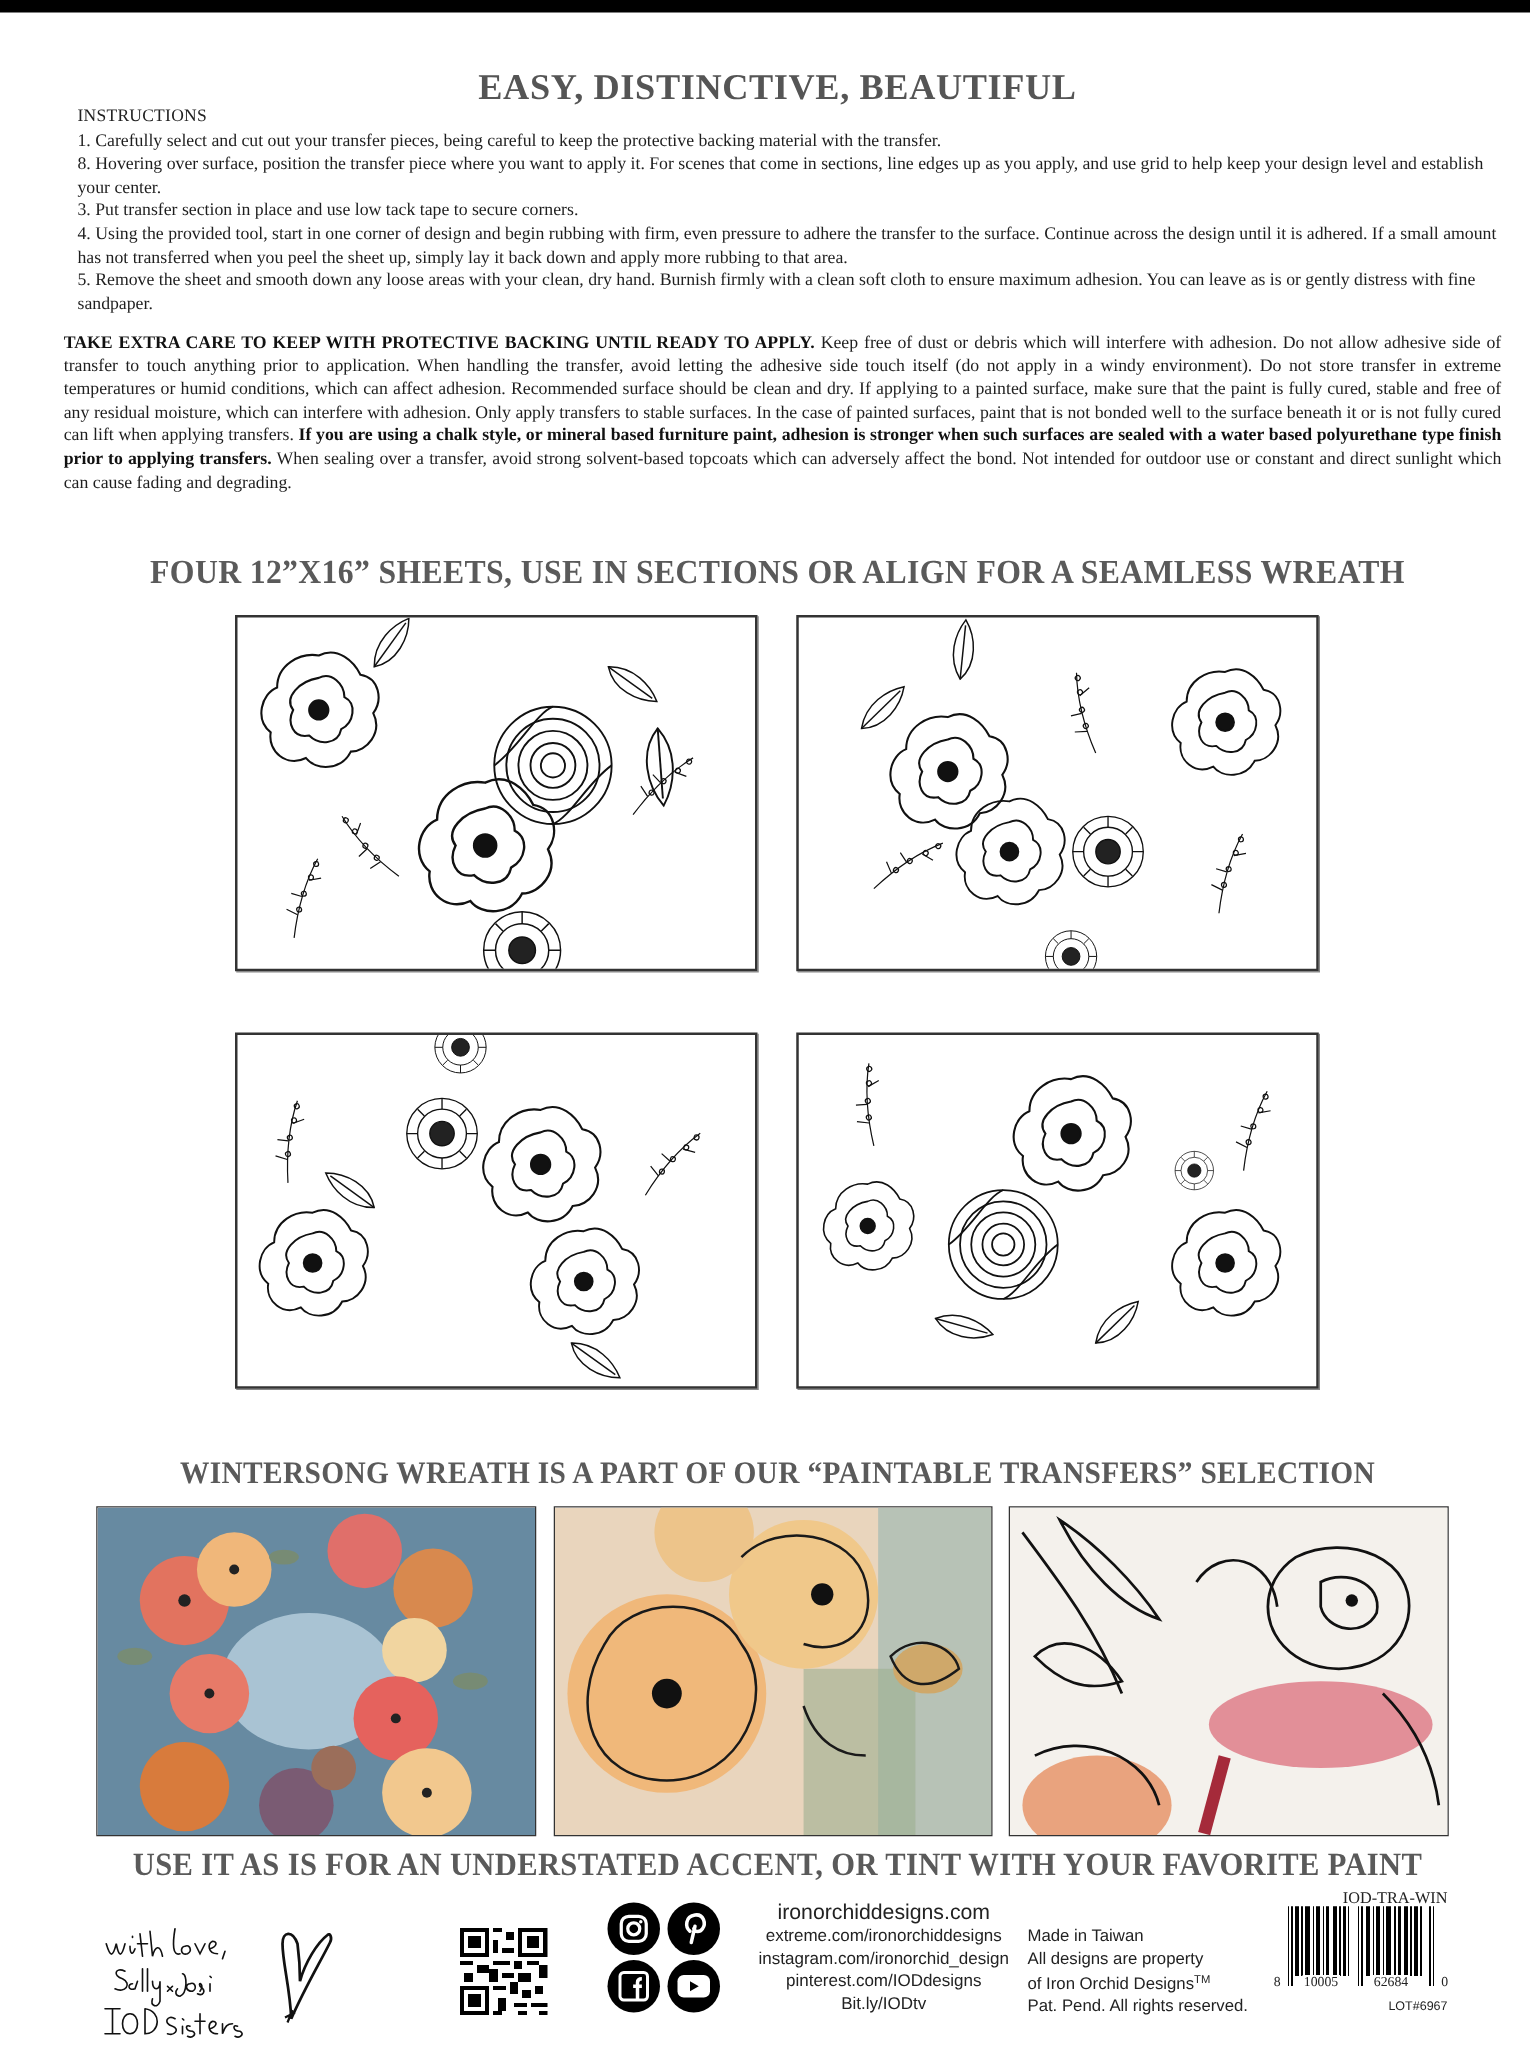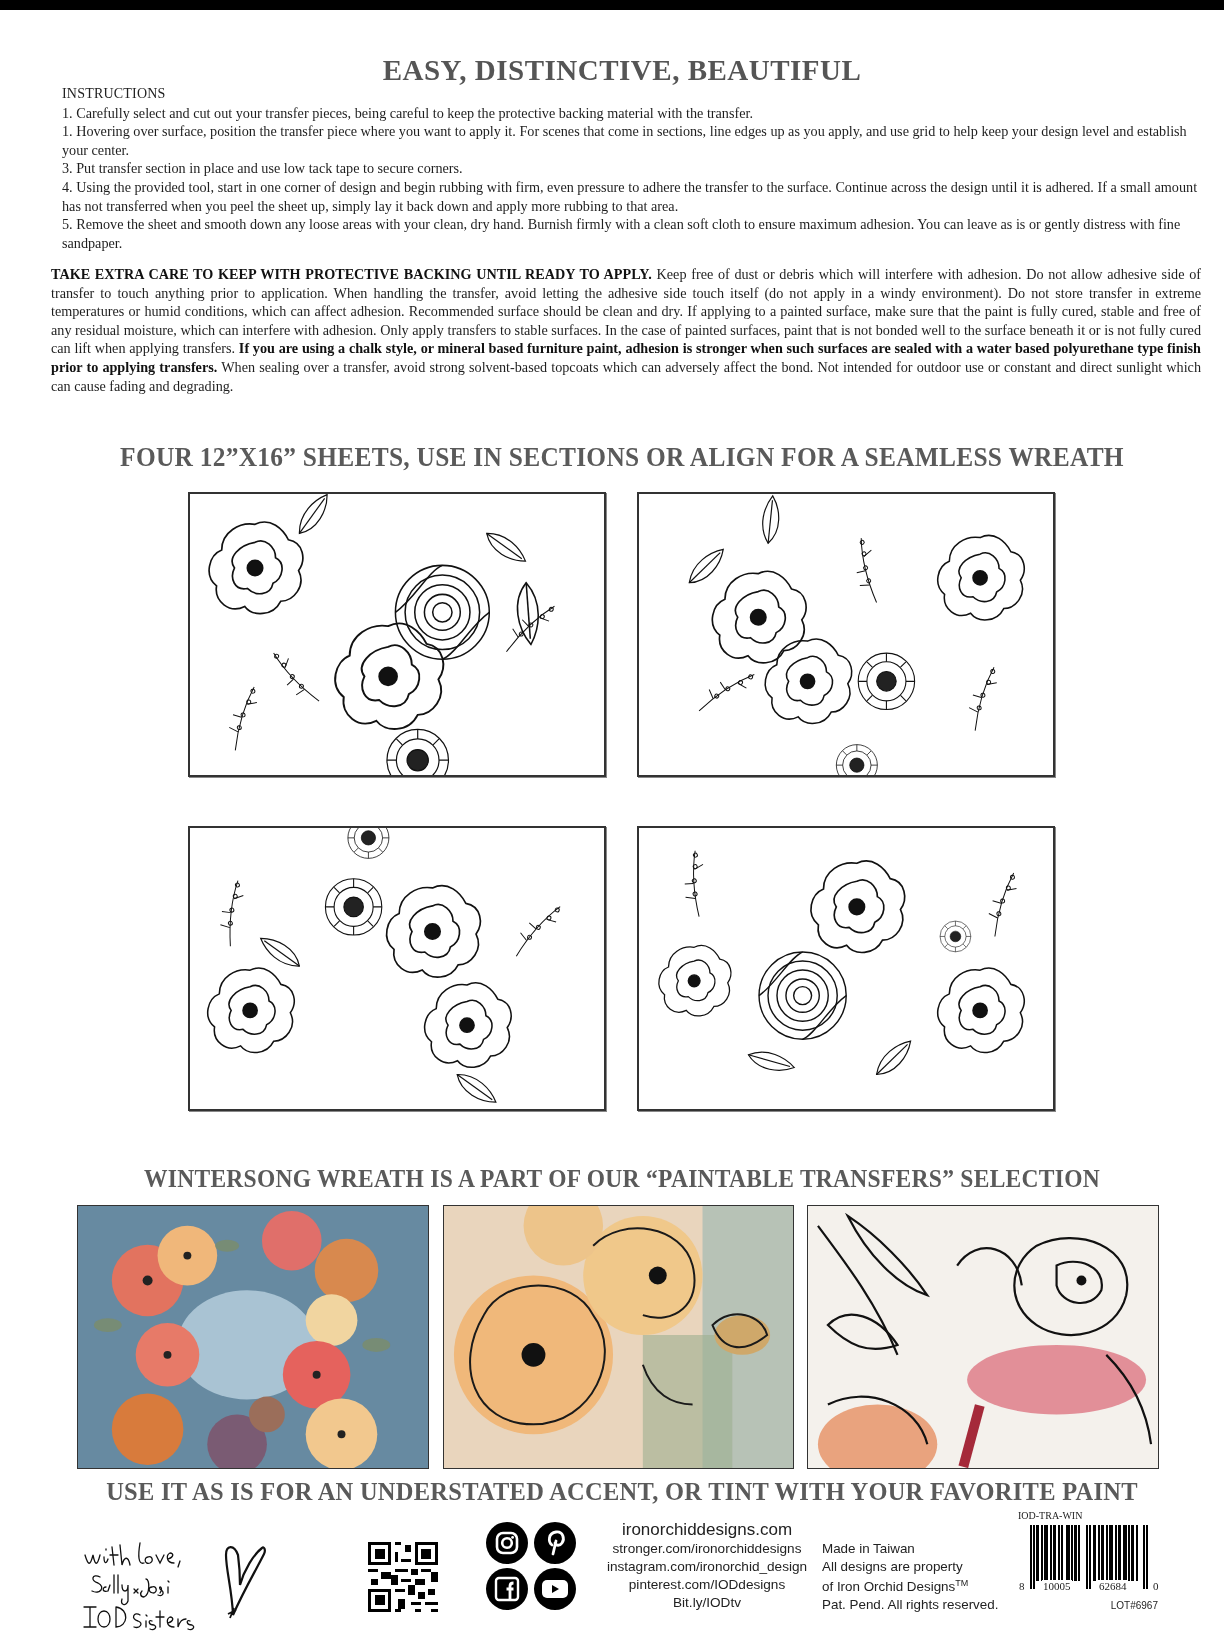--- a/index.html
+++ b/index.html
@@ -68,37 +68,37 @@
     .links .site { font-size: 17px; line-height: 20px; }
     .links .sub { font-size: 13.6px; line-height: 18px; }
 
     .legal {
       position: absolute; left: 822px; top: 1540px; width: 200px;
       font-family: "Liberation Sans", sans-serif; font-size: 13.4px; line-height: 17.5px; color: #222;
     }
     .legal sup { font-size: 9px; }
 
     .barcode-wrap { position: absolute; left: 1018px; top: 1510px; width: 140px; height: 110px; }
-    .sku { position: absolute; left: 0; top: 0; width: 140px; text-align: left; font-family: "Liberation Serif", serif; font-size: 10px; color: #222; }
+    .sku { position: absolute; left: 0; top: 0; width: 140px; text-align: right; font-family: "Liberation Serif", serif; font-size: 13px; color: #222; }
     .barcode { position: absolute; left: 12px; top: 15px; width: 118px; height: 64px; }
     .bc-digits { position: absolute; left: 0; top: 70px; width: 140px; font-family: "Liberation Serif", serif; font-size: 11px; color: #222; }
     .bc-digits span { position: absolute; background: #fff; padding: 0 1px; }
     .lot { position: absolute; left: 0; top: 90px; width: 140px; text-align: right; font-family: "Liberation Sans", sans-serif; font-size: 10px; color: #222; }
   </style>
 </head>
 <body>
 
 <div class="topbar"></div>
 
 <h1 class="main-title">EASY, DISTINCTIVE, BEAUTIFUL</h1>
 
 <section class="block instructions">
   <div class="label">INSTRUCTIONS</div>
   <p>1. Carefully select and cut out your transfer pieces, being careful to keep the protective backing material with the transfer.</p>
-  <p>1. Hovering over surface, position the transfer piece where you want to apply it. For scenes that come in sections, line edges up as you apply, and use grid to help keep your design level and establish your center.</p>
+  <p>8. Hovering over surface, position the transfer piece where you want to apply it. For scenes that come in sections, line edges up as you apply, and use grid to help keep your design level and establish your center.</p>
   <p>3. Put transfer section in place and use low tack tape to secure corners.</p>
   <p>4. Using the provided tool, start in one corner of design and begin rubbing with firm, even pressure to adhere the transfer to the surface. Continue across the design until it is adhered. If a small amount has not transferred when you peel the sheet up, simply lay it back down and apply more rubbing to that area.</p>
   <p>5. Remove the sheet and smooth down any loose areas with your clean, dry hand. Burnish firmly with a clean soft cloth to ensure maximum adhesion. You can leave as is or gently distress with fine sandpaper.</p>
 </section>
 
 <section class="block tips">
   <p class="para"><b>TAKE EXTRA CARE TO KEEP WITH PROTECTIVE BACKING UNTIL READY TO APPLY.</b><span> Keep free of dust or debris which will interfere with adhesion. Do not allow adhesive side of transfer to touch anything prior to application. When handling the transfer, avoid letting the adhesive side touch itself (do not apply in a windy environment). Do not store transfer in extreme temperatures or humid conditions, which can affect adhesion. Recommended surface should be clean and dry. If applying to a painted surface, make sure that the paint is fully cured, stable and free of any residual moisture, which can interfere with adhesion. Only apply transfers to stable surfaces. In the case of painted surfaces, paint that is not bonded well to the surface beneath it or is not fully cured can lift when applying transfers. </span><b>If you are using a chalk style, or mineral based furniture paint, adhesion is stronger when such surfaces are sealed with a water based polyurethane type finish prior to applying transfers.</b><span> When sealing over a transfer, avoid strong solvent-based topcoats which can adversely affect the bond. Not intended for outdoor use or constant and direct sunlight which can cause fading and degrading.</span></p>
 </section>
 
 <h2 class="section-title st1">FOUR 12”X16” SHEETS, USE IN SECTIONS OR ALIGN FOR A SEAMLESS WREATH</h2>
@@ -340,21 +340,21 @@
   <div class="ic ic-yt">
     <svg width="28" height="22" viewBox="0 0 28 22">
         <rect x="1" y="2" width="26" height="18" rx="5" fill="#fff"></rect>
         <path d="M11,7 L18,11 L11,15 Z" fill="#000"></path>
       </svg>
   </div>
 </div>
 
 <div class="links">
   <div class="site">ironorchiddesigns.com</div>
-  <div class="sub">stronger.com/ironorchiddesigns</div>
+  <div class="sub">extreme.com/ironorchiddesigns</div>
   <div class="sub">instagram.com/ironorchid_design</div>
   <div class="sub">pinterest.com/IODdesigns</div>
   <div class="sub">Bit.ly/IODtv</div>
 </div>
 
 <div class="legal">
   <div>Made in Taiwan</div>
   <div>All designs are property</div>
   <div><span>of Iron Orchid Designs</span><sup>TM</sup></div>
   <div>Pat. Pend. All rights reserved.</div>

